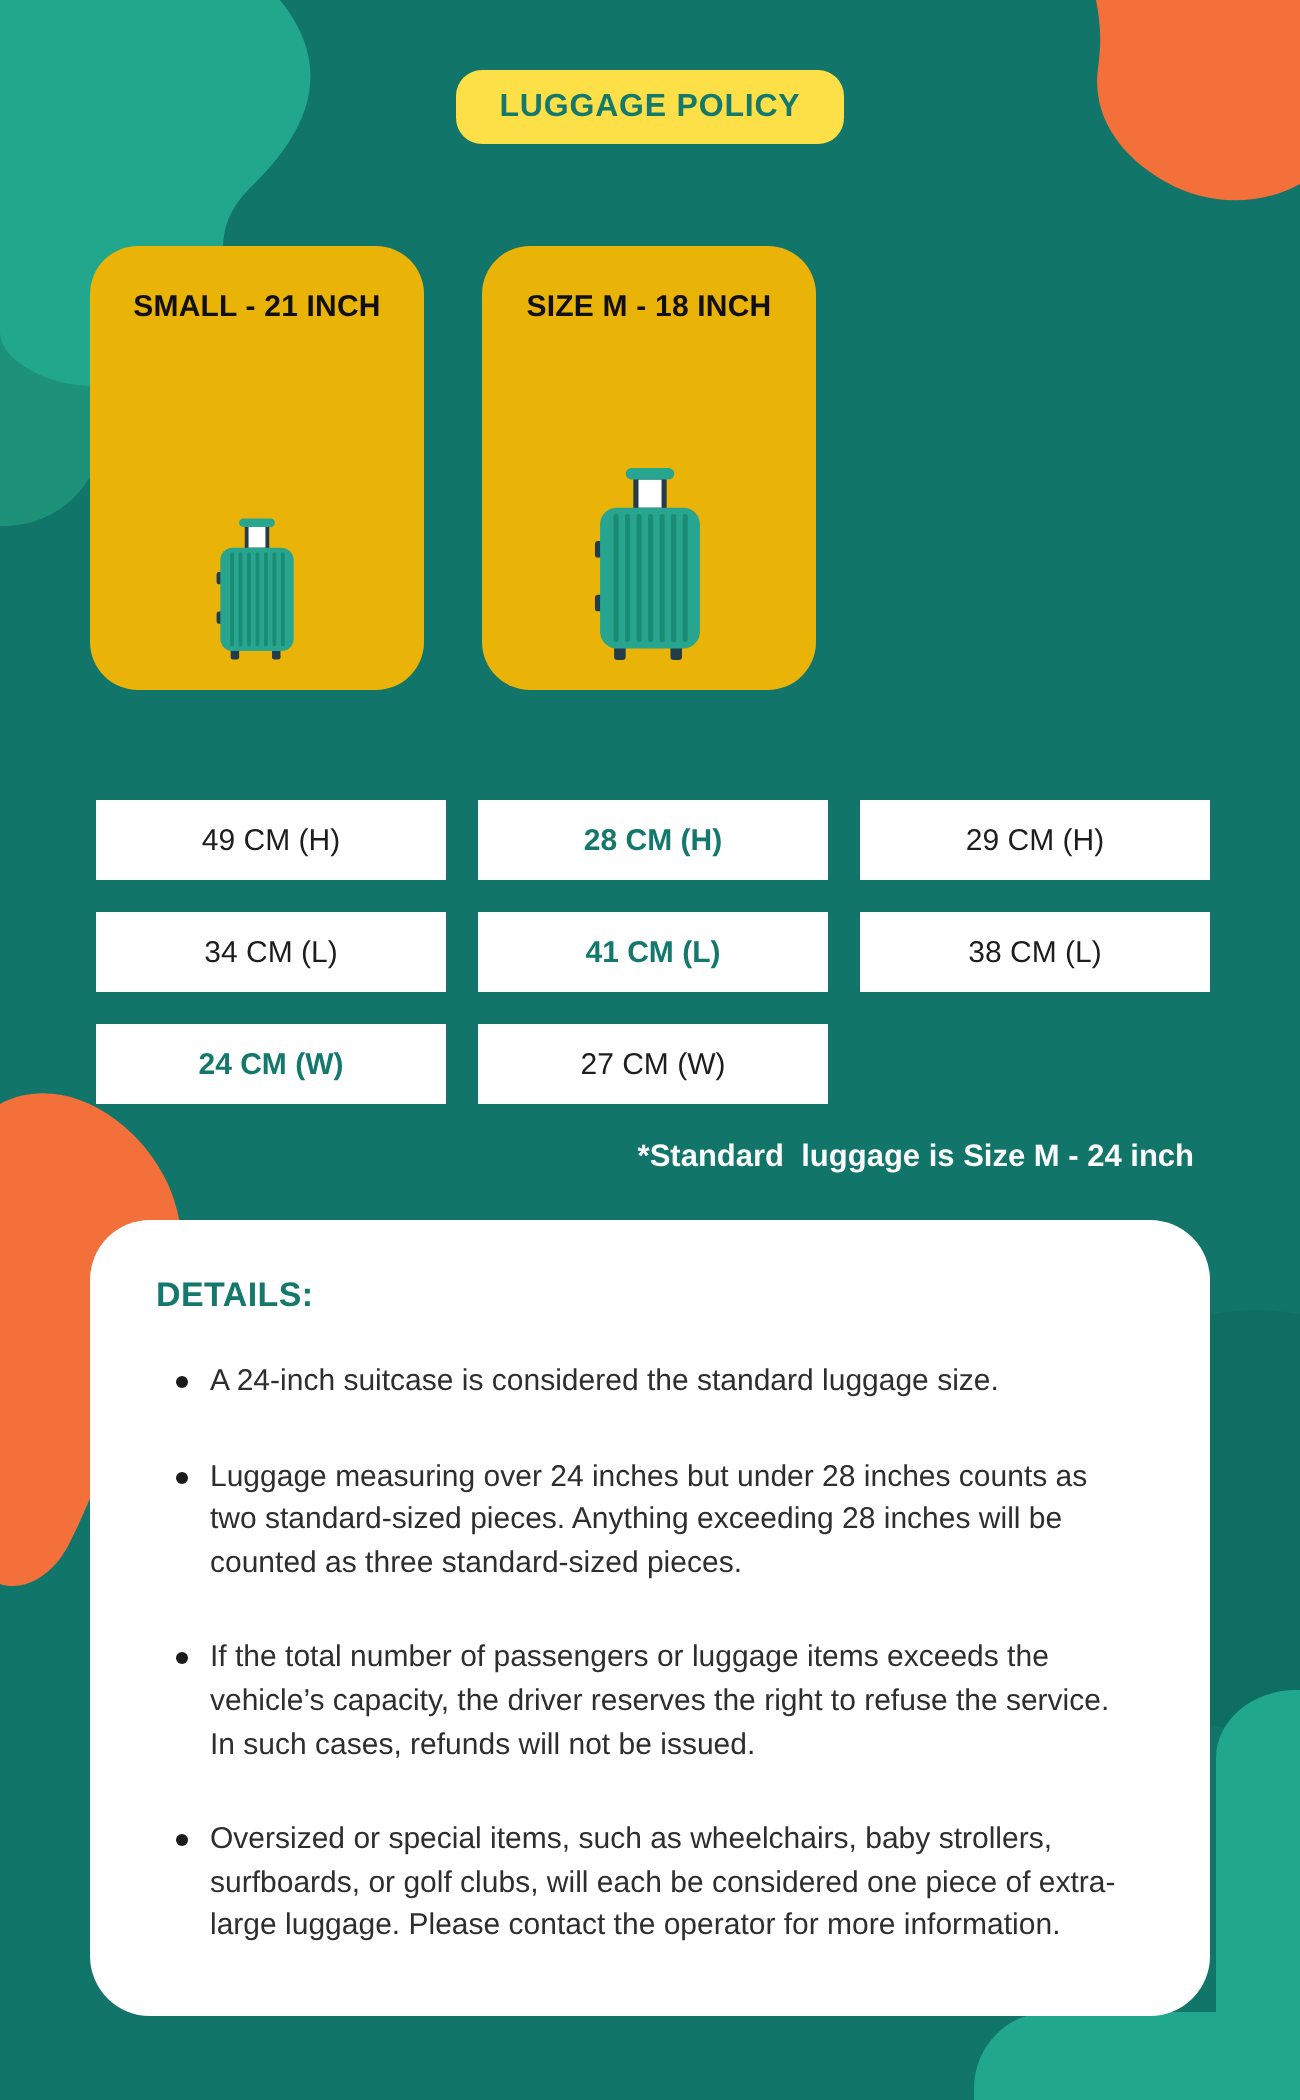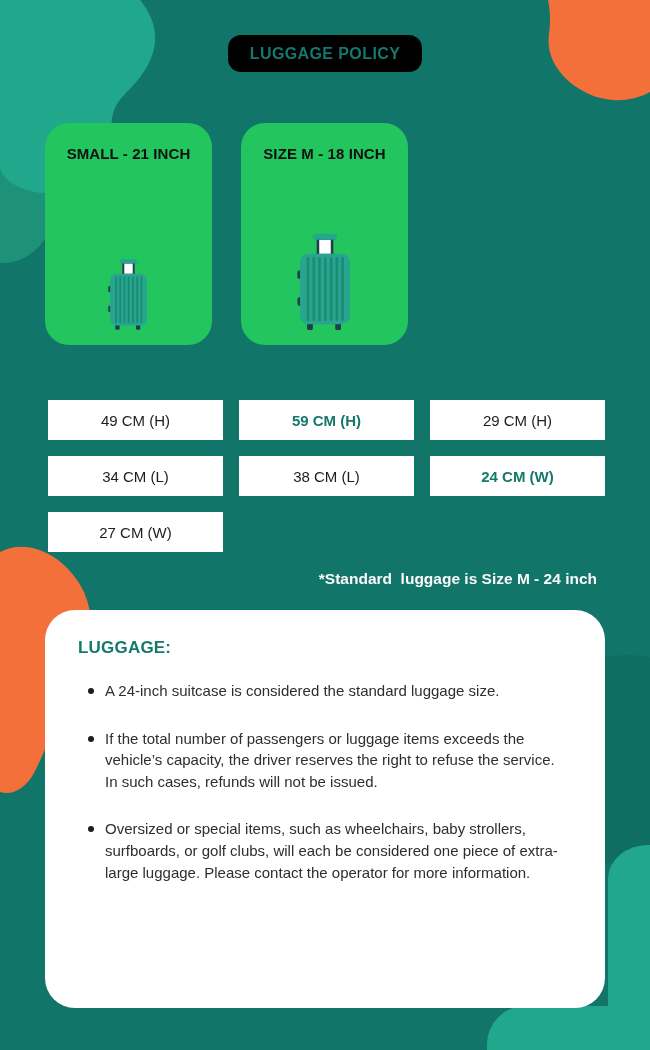--- a/index.html
+++ b/index.html
@@ -41,34 +41,34 @@
   }
   #green-arm-h{
     left:487px;top:1006px;width:163px;height:44px;
     background:var(--light-green);
     border-top-left-radius:38px;
   }
 
   
   .title-pill{
     position:absolute;left:228px;top:35px;width:194px;height:37px;
-    background:#000000;border-radius:13px;
+    background:#fde047;border-radius:13px;
     display:flex;align-items:center;justify-content:center;
   }
   .title-pill span{
     color:var(--teal-text);font-weight:700;font-size:16px;letter-spacing:.4px;
   }
 
   
   .cards-row{
     position:absolute;left:45px;top:123px;width:561px;height:222px;
     display:flex;gap:29px;
   }
   .size-card{
-    width:167px;height:222px;background:#22c55e;border-radius:24px;
+    width:167px;height:222px;background:#eab308;border-radius:24px;
     position:relative;
     display:flex;flex-direction:column;align-items:center;justify-content:flex-end;
     padding-bottom:15px;
   }
   .size-card .card-title{
     position:absolute;top:22px;left:0;right:0;text-align:center;
     font-size:15px;font-weight:700;color:#101010;letter-spacing:.1px;
   }
   .suitcase-s{width:47px;height:71px;}
   .suitcase-m{width:64px;height:96px;}
@@ -184,41 +184,46 @@
         <line x1="68.5" y1="38" x2="68.5" y2="134"></line>
         <line x1="77.5" y1="38" x2="77.5" y2="134"></line>
       </g>
     </svg>
   </div>
 
 </div>
 
 <div class="dims-table card-layer">
   <div class="dims-cell">49 CM (H)</div>
-  <div class="dims-cell mid">59 CM (H)</div>
+  <div class="dims-cell mid">28 CM (H)</div>
   <div class="dims-cell">29 CM (H)</div>
 
   <div class="dims-cell">34 CM (L)</div>
+  <div class="dims-cell mid">41 CM (L)</div>
   <div class="dims-cell">38 CM (L)</div>
 
   <div class="dims-cell mid">24 CM (W)</div>
   <div class="dims-cell">27 CM (W)</div>
 </div>
 
 <div class="standard-note card-layer">*Standard  luggage is Size M - 24 inch</div>
 
 <div class="details-card card-layer">
-  <div class="details-heading">LUGGAGE:</div>
+  <div class="details-heading">DETAILS:</div>
   <ul class="details-list">
     <li>
       <span class="dot"></span>
       <span>A 24-inch suitcase is considered the standard luggage size.</span>
     </li>
     <li>
       <span class="dot"></span>
+      <span>Luggage measuring over 24 inches but under 28 inches counts as two standard-sized pieces. Anything exceeding 28 inches will be counted as three standard-sized pieces.</span>
+    </li>
+    <li>
+      <span class="dot"></span>
       <span>If the total number of passengers or luggage items exceeds the vehicle’s capacity, the driver reserves the right to refuse the service. In such cases, refunds will not be issued.</span>
     </li>
     <li>
       <span class="dot"></span>
       <span>Oversized or special items, such as wheelchairs, baby strollers, surfboards, or golf clubs, will each be considered one piece of extra-large luggage. Please contact the operator for more information.</span>
     </li>
   </ul>
 </div>
 
 </body></html>

